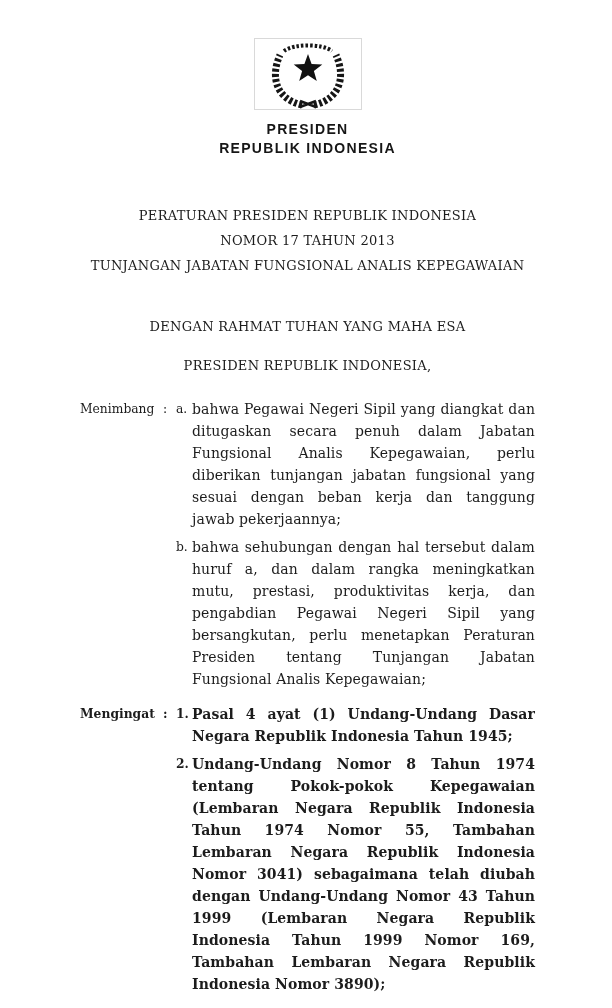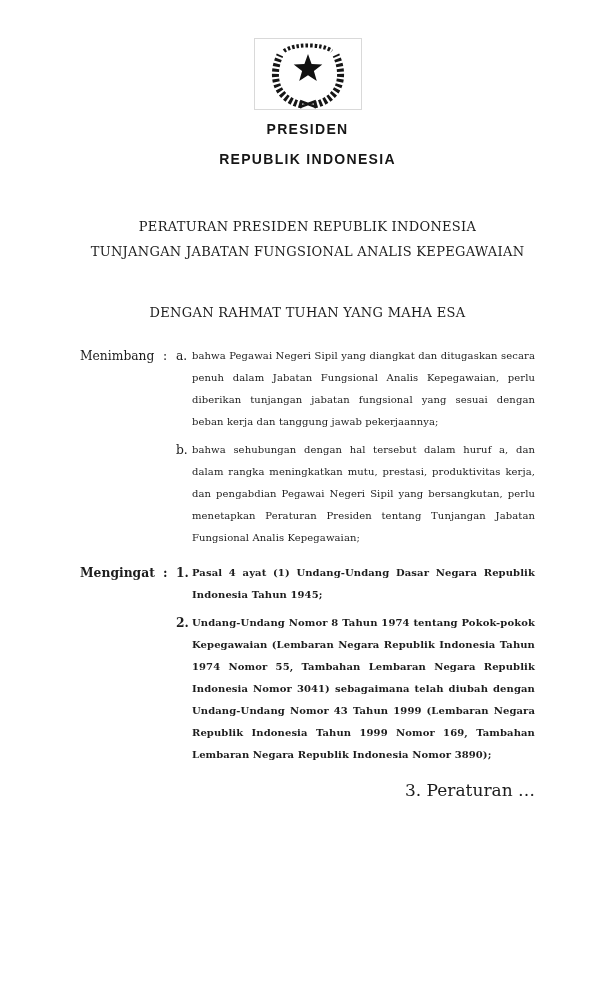--- a/index.html
+++ b/index.html
@@ -29,21 +29,21 @@
     justify-content: center;
   }
   .letterhead-line {
     font-family: "Liberation Sans", "DejaVu Sans", sans-serif;
     font-size: 14px;
     font-weight: 600;
     letter-spacing: 1.3px;
     color: #161616;
   }
   .letterhead-line.l1 { margin-top: 11px; }
-  .letterhead-line.l2 { margin-top: 14px; }
+  .letterhead-line.l2 { margin-top: 3px; }
 
   
   .title-block { margin-top: 47px; text-align: center; }
   .title-line {
     font-size: 13px;
     line-height: 25px;
     letter-spacing: 0.3px;
     white-space: nowrap;
   }
   .invocation { margin-top: 36px; }
@@ -62,21 +62,21 @@
     line-height: 22px;
   }
   .clause-item {
     display: grid;
     grid-template-columns: 16px 1fr;
     margin-bottom: 6px;
   }
   .clause-item:last-child { margin-bottom: 0; }
   .item-marker { font-size: 12.3px; line-height: 22px; }
   .item-text {
-    font-size: 10px;
+    font-size: 14px;
     line-height: 22px;
     text-align: justify;
     text-justify: inter-word;
     letter-spacing: 0.1px;
   }
 
   
   .catchword {
     margin-top: 13px;
     text-align: right;
@@ -103,22 +103,24 @@
 
         <path d="M44,62 L60,68 M60,62 L44,68" stroke="#161616" stroke-width="2.5"></path>
       </svg>
     </div>
     <div class="letterhead-line l1">PRESIDEN</div>
     <div class="letterhead-line l2">REPUBLIK INDONESIA</div>
   </header>
 
   <section class="title-block">
     <div class="title-line">PERATURAN PRESIDEN REPUBLIK INDONESIA</div>
+    <div class="title-line">NOMOR 17 TAHUN 2013</div>
     <div class="title-line">TUNJANGAN JABATAN FUNGSIONAL ANALIS KEPEGAWAIAN</div>
     <div class="title-line invocation">DENGAN RAHMAT TUHAN YANG MAHA ESA</div>
+    <div class="title-line authority">PRESIDEN REPUBLIK INDONESIA,</div>
   </section>
 
   <section class="body-block">
 
     <div class="clause">
       <div class="clause-label">Menimbang</div>
       <div class="clause-colon">:</div>
       <div class="clause-items">
         <div class="clause-item">
           <div class="item-marker">a.</div>

